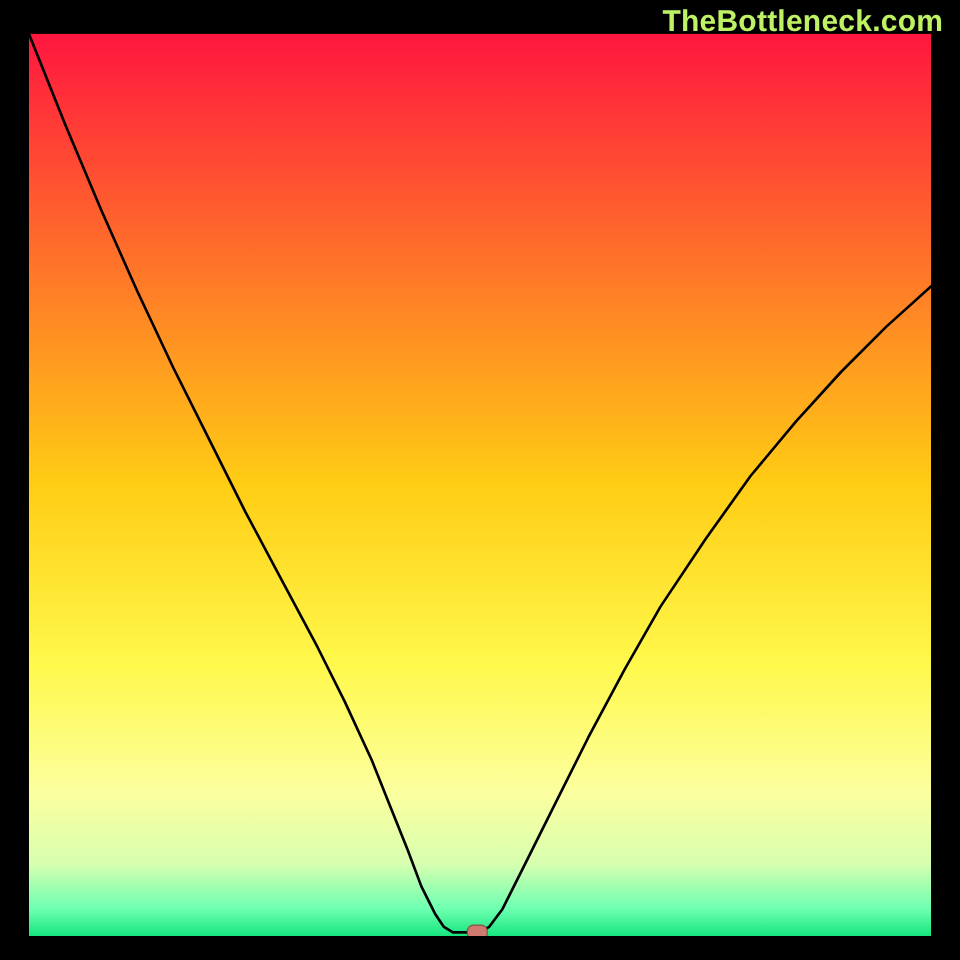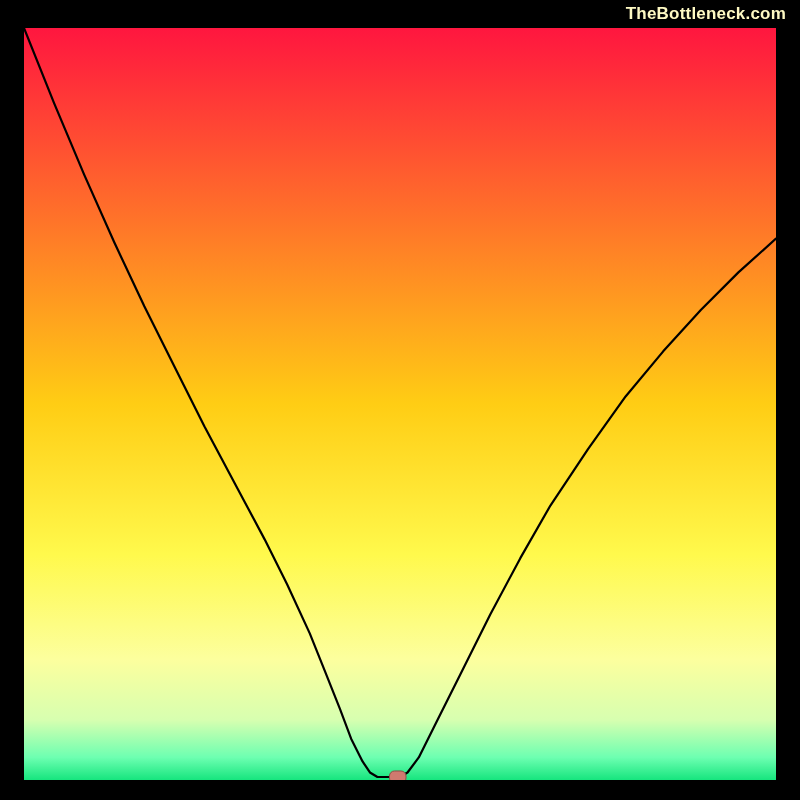--- a/index.html
+++ b/index.html
@@ -14,22 +14,22 @@
   .frame {
     position: relative;
     width: 800px;
     height: 800px;
     background: #000;
   }
   .watermark {
     position: absolute;
     top: 4px;
     right: 14px;
-    color: #fef9c3;
-    font-size: 17px;
+    color: #bef264;
+    font-size: 25px;
     font-weight: 600;
     letter-spacing: 0.2px;
     z-index: 5;
   }
   .plot-area {
     position: absolute;
     left: 24px;
     top: 28px;
     width: 752px;
     height: 752px;

